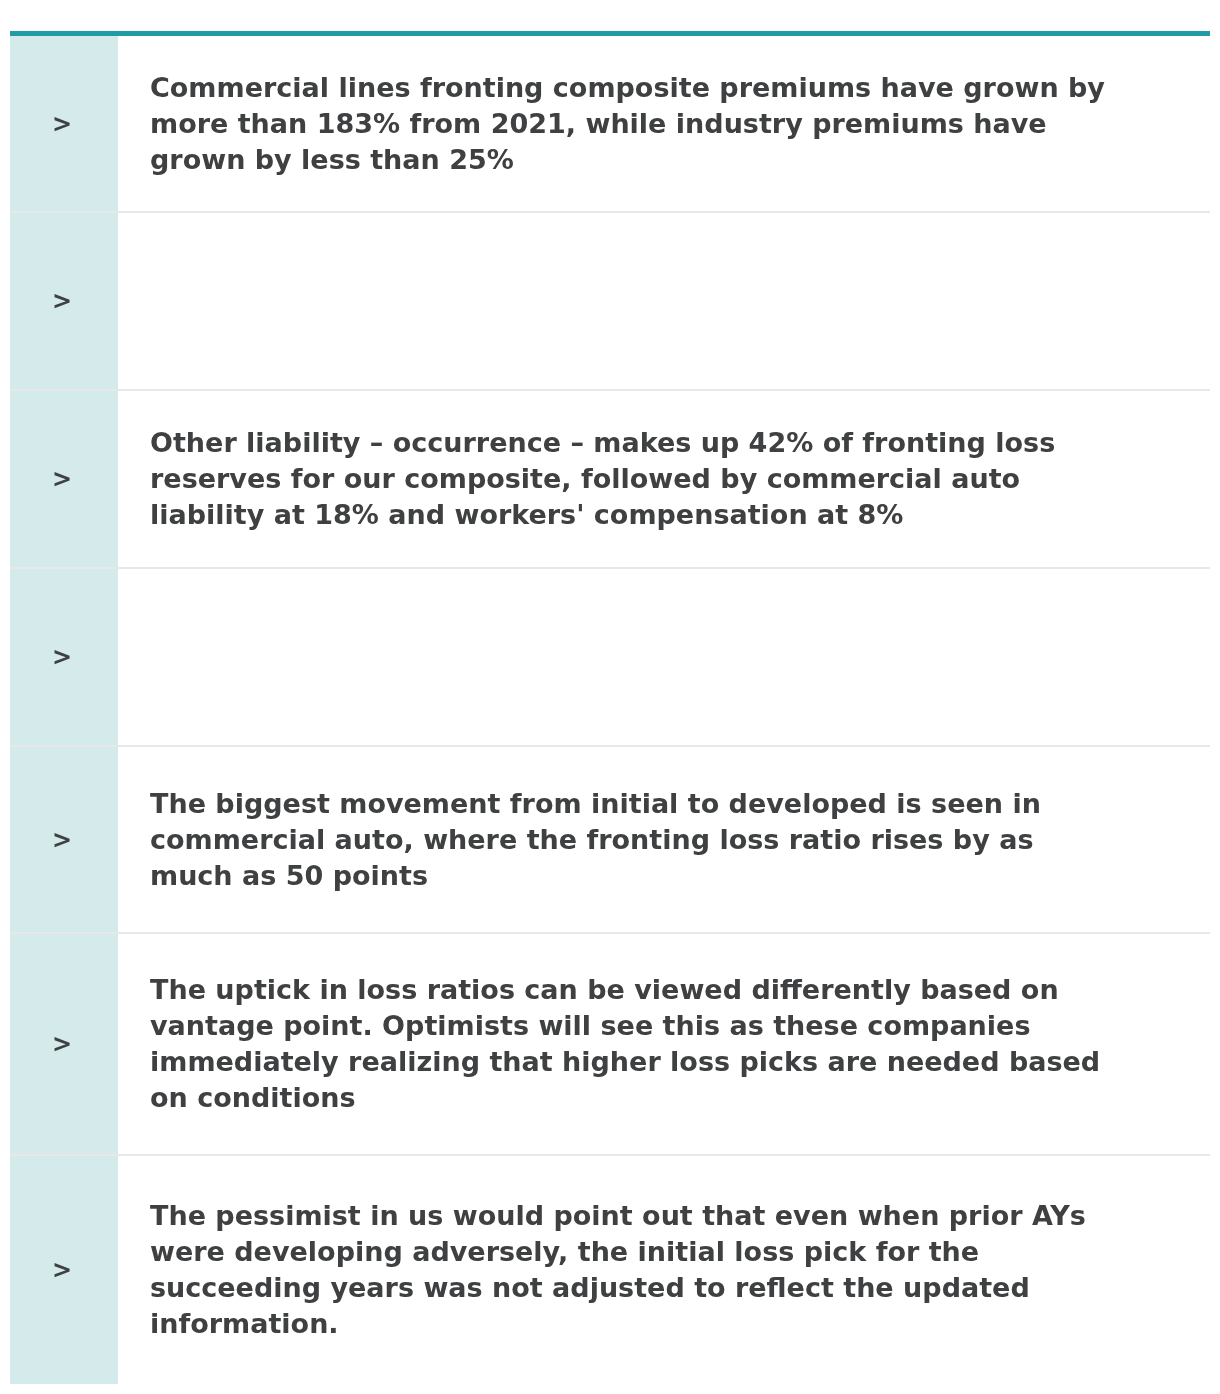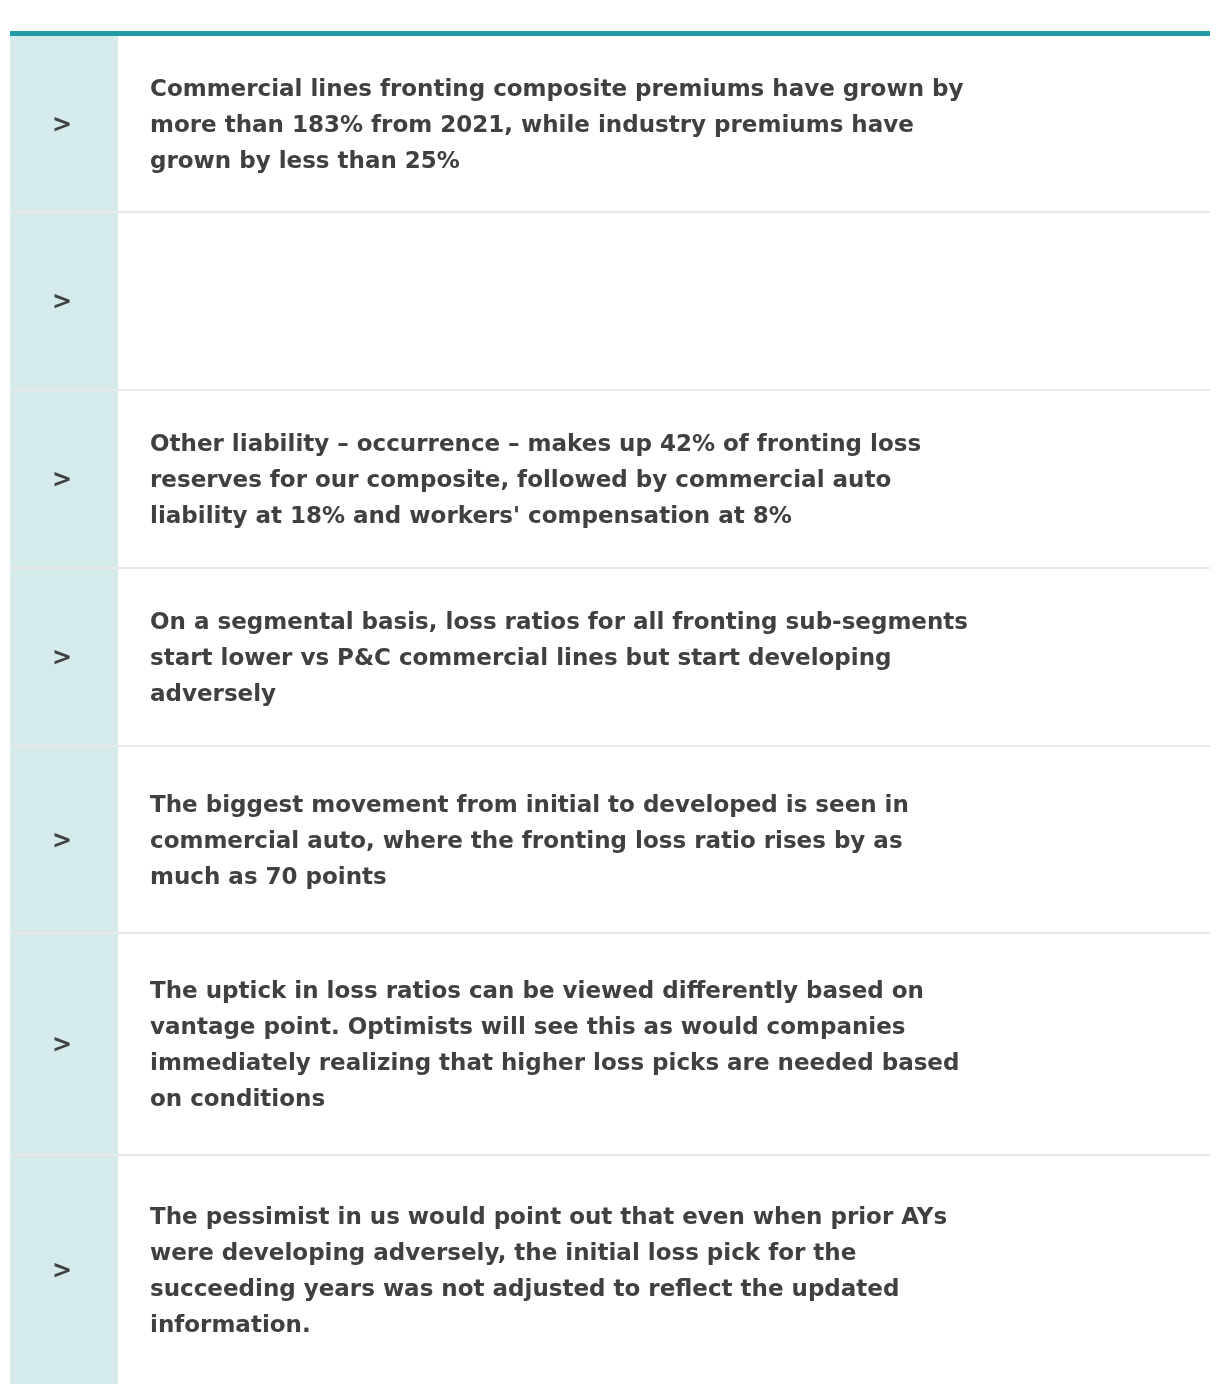--- a/index.html
+++ b/index.html
@@ -52,21 +52,21 @@
   .cell-text {
     flex: 1 1 auto;
     display: flex;
     align-items: center;
     padding: 0 6px 0 32px;
     box-sizing: border-box;
     background: #ffffff;
   }
   .cell-text p {
     margin: 0;
-    font-size: 23px;
+    font-size: 27px;
     font-weight: 700;
     line-height: 36px;
     color: #3f4041;
     white-space: pre-line;
   }
 </style>
 </head>
 <body>
 
 <div class="page">
@@ -99,45 +99,40 @@
           <p>Other liability – occurrence – makes up 42% of fronting loss
 reserves for our composite, followed by commercial auto
 liability at 18% and workers' compensation at 8%</p>
         </div>
       </div>
 
       <div class="row">
         <div class="cell-marker">
           <span class="chevron">&gt;</span>
         </div>
-        <div class="cell-text">
-          <p>On a segmental basis, loss ratios for all fronting sub-segments
-start lower vs P&amp;C commercial lines but start developing
-adversely</p>
-        </div>
       </div>
 
       <div class="row">
         <div class="cell-marker">
           <span class="chevron">&gt;</span>
         </div>
         <div class="cell-text">
           <p>The biggest movement from initial to developed is seen in
 commercial auto, where the fronting loss ratio rises by as
-much as 70 points</p>
+much as 50 points</p>
         </div>
       </div>
 
       <div class="row">
         <div class="cell-marker">
           <span class="chevron">&gt;</span>
         </div>
         <div class="cell-text">
           <p>The uptick in loss ratios can be viewed differently based on
-vantage point. Optimists will see this as would companies
+vantage point. Optimists will see this as these companies
 immediately realizing that higher loss picks are needed based
 on conditions</p>
         </div>
       </div>
 
       <div class="row">
         <div class="cell-marker">
           <span class="chevron">&gt;</span>
         </div>
         <div class="cell-text">

